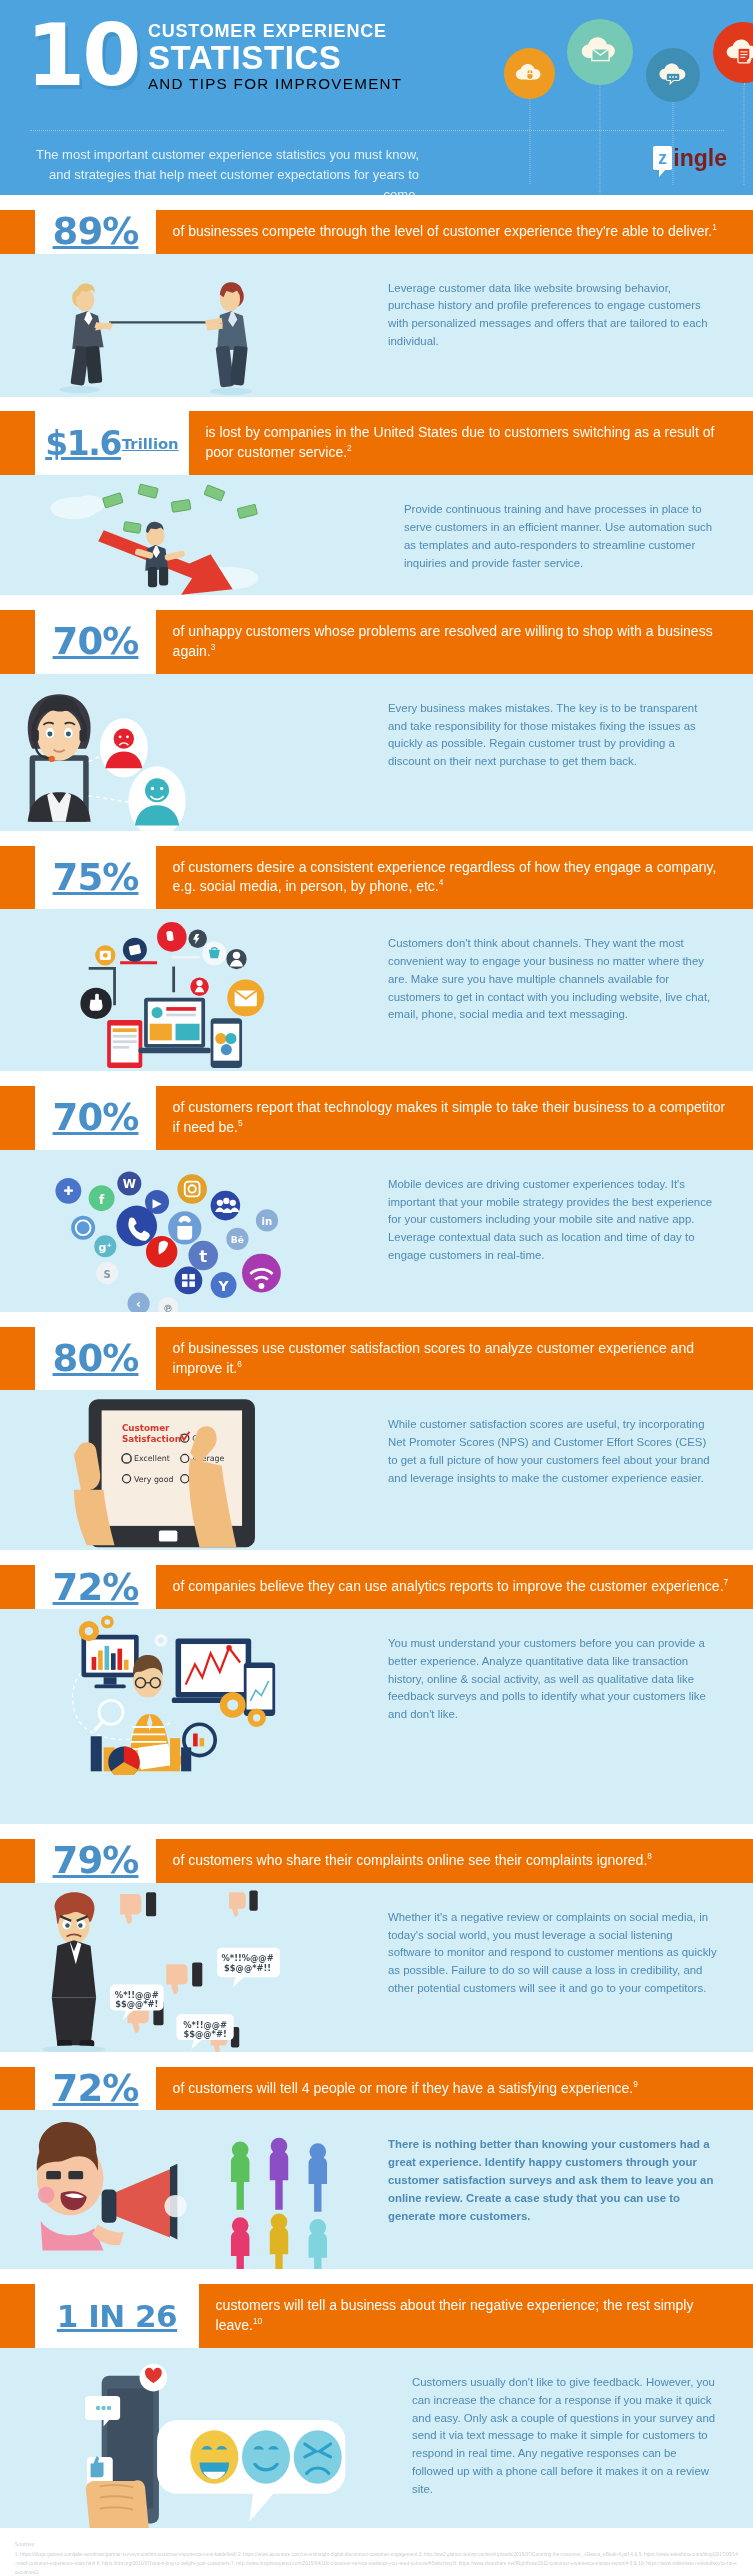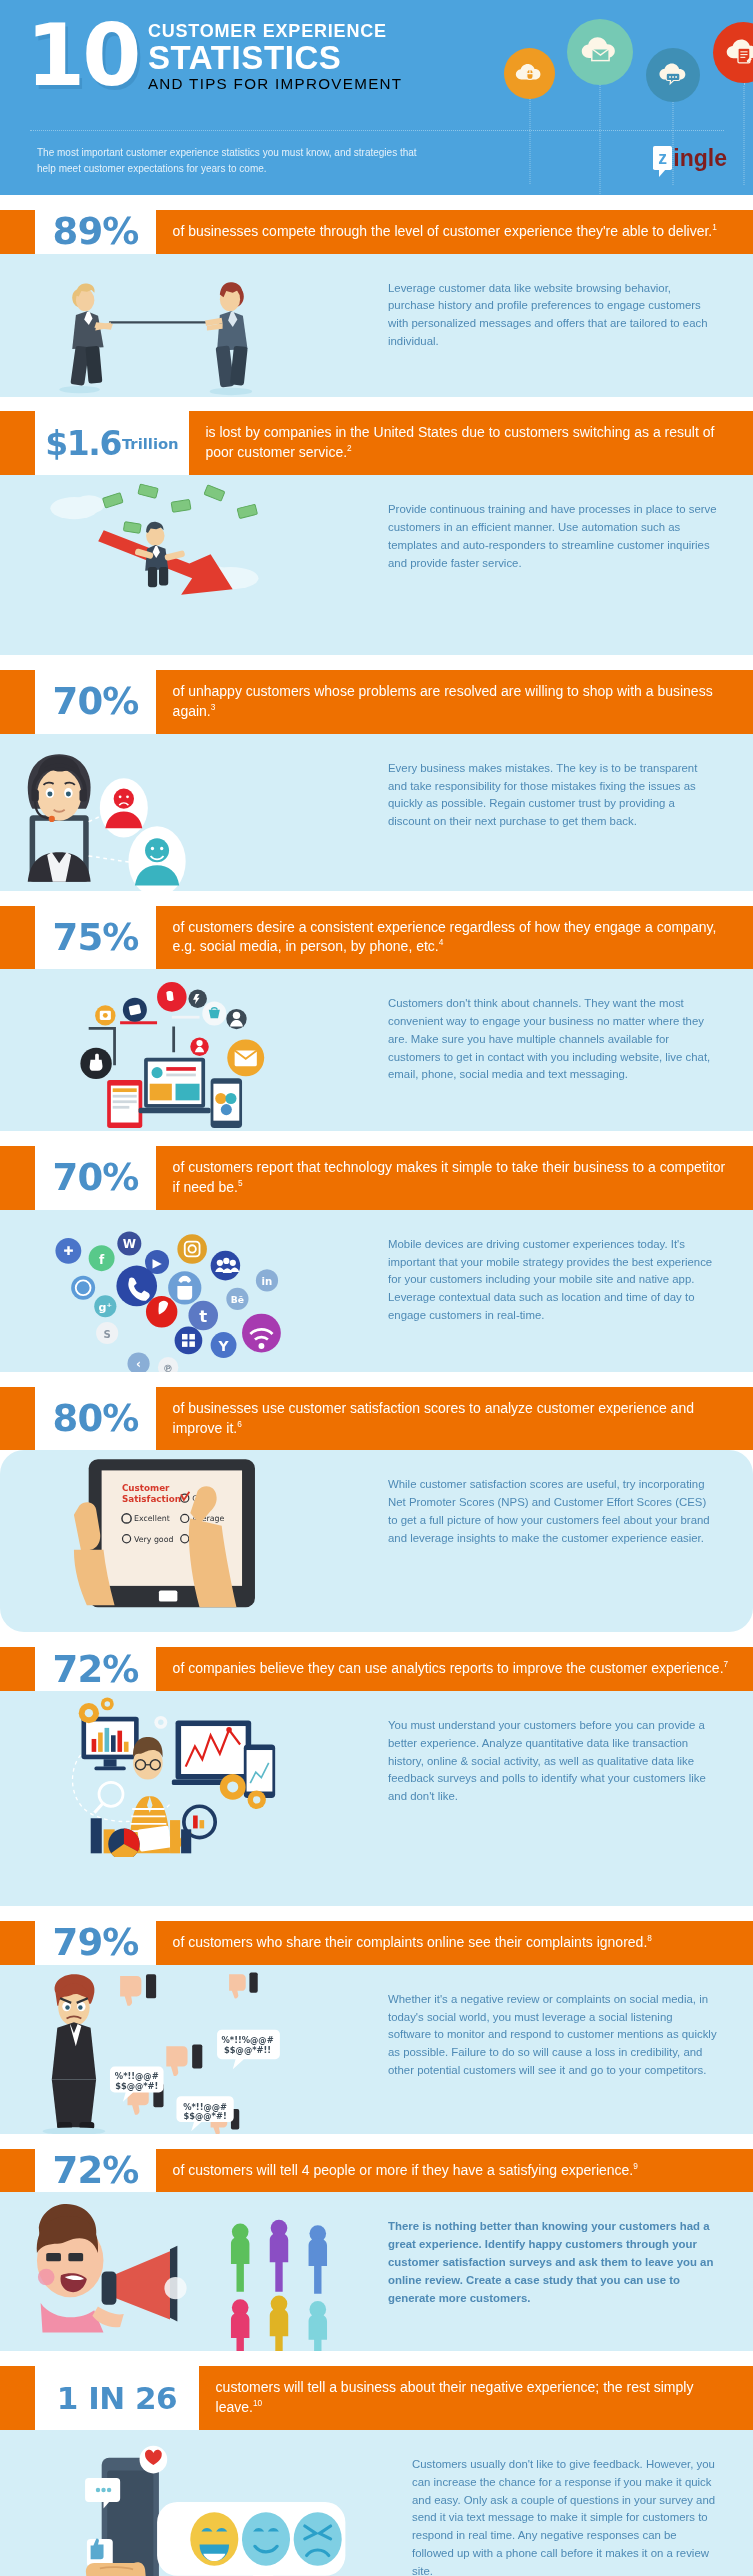--- a/index.html
+++ b/index.html
@@ -56,22 +56,22 @@
   .balloon .stem {
     position: absolute; left: 50%; transform: translateX(-50%);
     border-left: 1.8px dotted #8fc6e8;
     width: 0;
   }
   .hdr-divider {
     position: absolute; left: 29.5px; right: 29.5px; top: 130px;
     border-top: 1.8px dotted #8fc6e8; height: 0;
   }
   .hdr-sub {
-    position: absolute; left: 37px; top: 145px;
-    font-size: 10px; color: #e4f1fa; line-height: 1.55; max-width: 397px;
+    position: absolute; left: 22px; top: 145px;
+    font-size: 13px; color: #e4f1fa; line-height: 1.55; max-width: 397px; text-align: right;
   }
   .zingle-hdr {
     position: absolute; right: 26px; top: 146px;
   }
 
   
   .zlogo { display: inline-flex; align-items: flex-start; }
   .zbox {
     background: #ffffff; color: #4ca3dd;
     font-weight: bold; position: relative;
@@ -93,20 +93,21 @@
   .bar-num {
     background: #ffffff;
     color: #4a90c8;
     display: flex; align-items: center; justify-content: center;
     font-weight: bold;
     margin-left: 35px;
     padding: 0 10.2px;
     min-width: 121px;
     font-family: "DejaVu Sans", sans-serif;
     letter-spacing: -0.9px;
+    text-decoration: underline;
   }
   .bar-num.num-1 { font-size: 37px; }
   .bar-num.num-money { font-size: 33px; letter-spacing: -1.4px; }
   .bar-num.num-money .small { font-size: 14.8px; letter-spacing: 0; margin-left: 0.9px; }
   .bar-num.num-ratio { font-size: 31px; min-width: 164px; letter-spacing: -0.5px; }
   .bar-text {
     color: #ffffff; font-size: 14px; line-height: 1.42;
     padding: 12px 18.5px 12px 16.6px; flex: 1;
     align-self: center;
   }
@@ -284,21 +285,21 @@
   <div class="bar">
     <div class="bar-num num-money">
       <span>$1.6</span>
         <span class="small">Trillion</span>
     </div>
     <div class="bar-text">
       <span>is lost by companies in the United States due to customers switching as a result of poor customer service.</span><sup>2</sup>
     </div>
     <div class="bar-arrow"></div>
   </div>
-  <div class="body" style="height:180px;">
+  <div class="body" style="height:120px;gap:16px;">
     <div class="art">
       <svg width="388" height="140" viewBox="0 0 420 152">
         <ellipse cx="80" cy="36" rx="26" ry="12" fill="#eaf7fb"></ellipse>
         <ellipse cx="96" cy="32" rx="17" ry="10" fill="#eaf7fb"></ellipse>
         <ellipse cx="250" cy="112" rx="30" ry="12" fill="#eaf7fb"></ellipse>
         <ellipse cx="232" cy="108" rx="18" ry="9" fill="#eaf7fb"></ellipse>
 
         <g fill="#7fc77f" stroke="#5aa85a" stroke-width="1">
           <rect x="112" y="22" width="20" height="11" rx="1.5" transform="rotate(-18 122 28)"></rect>
           <rect x="150" y="12" width="20" height="11" rx="1.5" transform="rotate(14 160 18)"></rect>
@@ -529,21 +530,21 @@
 
 <div class="gap"></div>
 <div class="stat">
   <div class="bar">
     <div class="bar-num num-1">80%</div>
     <div class="bar-text">
       <span>of businesses use customer satisfaction scores to analyze customer experience and improve it.</span><sup>6</sup>
     </div>
     <div class="bar-arrow"></div>
   </div>
-  <div class="body" style="height:182px;border-radius:24px;">
+  <div class="body" style="height:160px;">
     <div class="art">
       <svg width="388" height="160" viewBox="0 0 420 173">
         <rect x="96" y="10" width="180" height="160" rx="10" fill="#2f3237"></rect>
         <rect x="110" y="22" width="152" height="125" fill="#f7ede1"></rect>
         <rect x="172" y="152" width="20" height="12" rx="2" fill="#ffffff"></rect>
 
         <text x="132" y="44" font-family="DejaVu Sans" font-size="9.5" font-weight="bold" fill="#d6392b">Customer</text>
         <text x="132" y="56" font-family="DejaVu Sans" font-size="9.5" font-weight="bold" fill="#d6392b">Satisfaction</text>
         <g font-family="DejaVu Sans" font-size="8.5" fill="#2f3237">
           <circle cx="137" cy="74" r="5" fill="none" stroke="#2f3237" stroke-width="1.6"></circle>

